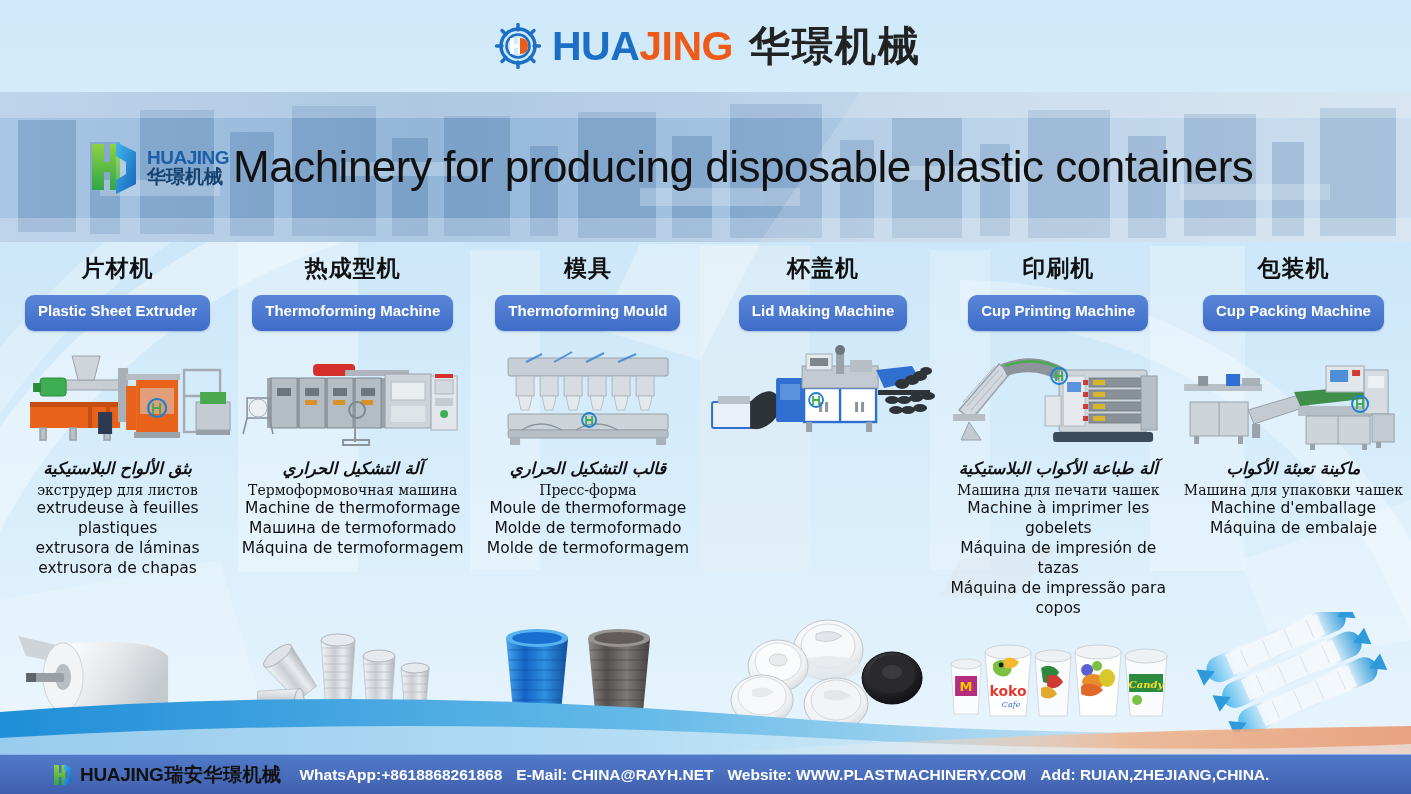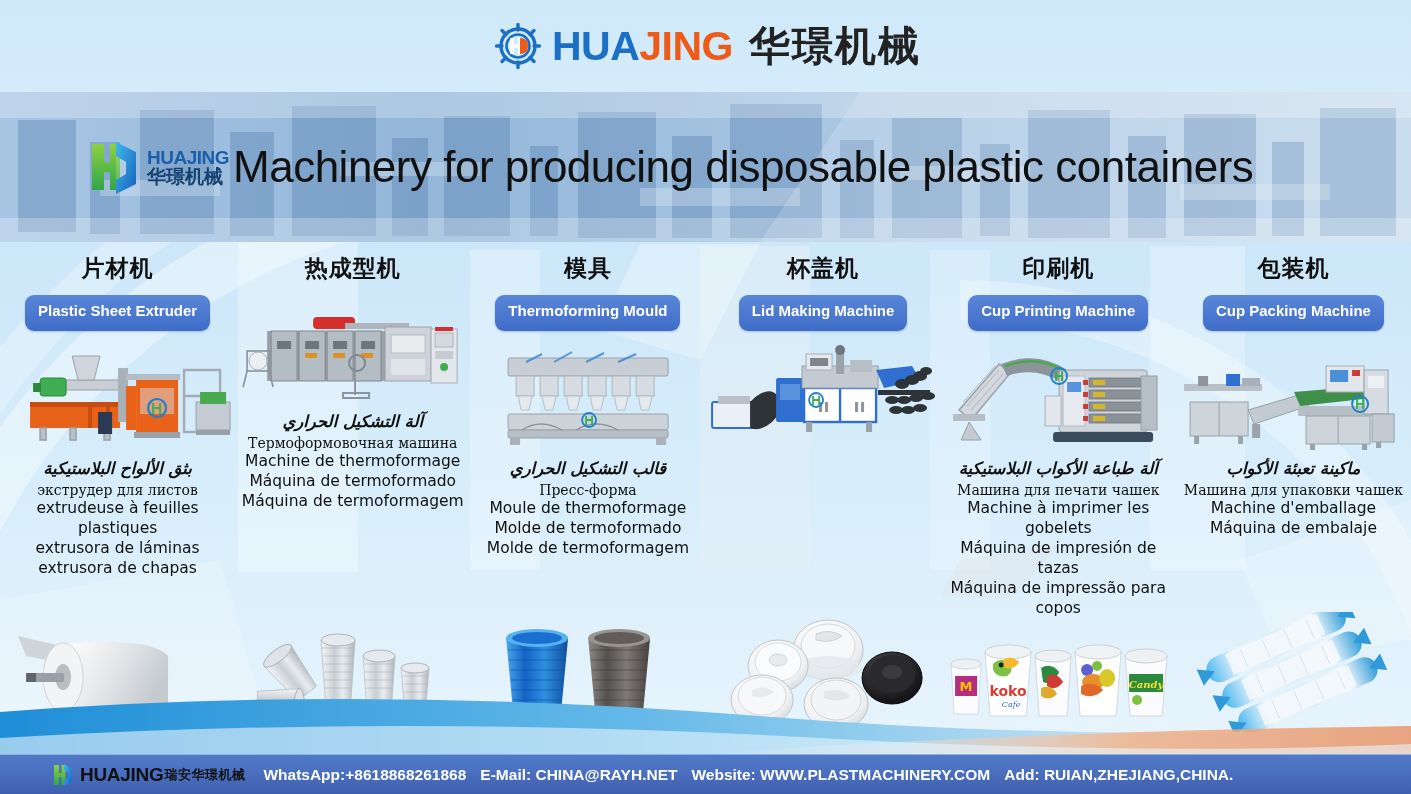--- a/index.html
+++ b/index.html
@@ -123,21 +123,21 @@
     background: linear-gradient(180deg,#4f7ac8 0%,#4a6fbe 45%,#3f5fae 100%);
     display: flex; align-items: center; padding-left: 52px; gap: 0px;
     border-top: 1px solid #8fb0e0;
   }
   .f-mark { width: 22px; height: 24px; display:block; margin-right: 6px; }
   .f-brand {
     font-size: 19px; font-weight: bold; color: #111; letter-spacing: -0.3px;
     font-family: "Liberation Sans", sans-serif;
   }
   .f-brand-cn {
-    font-size: 13px; font-weight: bold; color: #111; letter-spacing: 0.5px;
+    font-size: 19px; font-weight: bold; color: #111; letter-spacing: 0.5px;
     font-family: "DejaVu Sans", sans-serif; margin-left: 1px;
   }
   .f-contact {
     margin-left: 18px; font-size: 15.5px; font-weight: bold; color: #fff;
     font-family: "Liberation Sans", sans-serif; white-space: nowrap;
   }
   .f-contact span { margin-right: 14px; }
 </style>
 </head>
 <body>
@@ -333,20 +333,21 @@
           <ellipse cx="63" cy="65" rx="20" ry="34" fill="#f2f4f6" stroke="#cfd4d8"></ellipse>
           <ellipse cx="63" cy="65" rx="8" ry="13" fill="#b9bec3"></ellipse>
           <rect x="34" y="61" width="30" height="9" rx="2" fill="#9aa0a6"></rect>
           <rect x="26" y="61" width="10" height="9" fill="#5e6469"></rect>
         </svg>
       </div>
     </div>
 
     <div class="col">
       <div class="col-cn-title">热成型机</div>
+      <div class="badge">Thermoforming Machine</div>
       <div class="machine-img">
         <svg viewBox="0 0 235 112">
           <rect x="32" y="38" width="120" height="50" fill="#9aa2aa"></rect>
           <g fill="#b5bdc4" stroke="#7f878f" stroke-width="1">
             <rect x="36" y="38" width="26" height="50"></rect>
               <rect x="64" y="38" width="26" height="50"></rect>
             <rect x="92" y="38" width="26" height="50"></rect>
               <rect x="120" y="38" width="26" height="50"></rect>
           </g>
           <g fill="#6d757d">
@@ -380,21 +381,21 @@
               <line x1="12" y1="78" x2="8" y2="94"></line>
               <line x1="34" y1="78" x2="38" y2="94"></line>
           </g>
           <ellipse cx="23" cy="68" rx="9" ry="9" fill="#eceff2" stroke="#a9b0b7"></ellipse>
         </svg>
       </div>
       <div class="trans">
         <div class="t-ar">آلة التشكيل الحراري</div>
         <div class="t-ru">Термоформовочная машина</div>
         <div class="t-line">Machine de thermoformage</div>
-        <div class="t-line">Máquina de termoformado</div>
+        <div class="t-line">Машина de termoformado</div>
         <div class="t-line">Máquina de termoformagem</div>
       </div>
       <div class="product-img">
         <svg viewBox="0 0 235 120">
           <defs>
             <linearGradient id="cupc" x1="0" y1="0" x2="1" y2="0">
               <stop offset="0%" stop-color="#f4f6f8"></stop>
                 <stop offset="40%" stop-color="#c9ced3"></stop>
               <stop offset="65%" stop-color="#e9ecef"></stop>
                 <stop offset="100%" stop-color="#aeb4ba"></stop>

